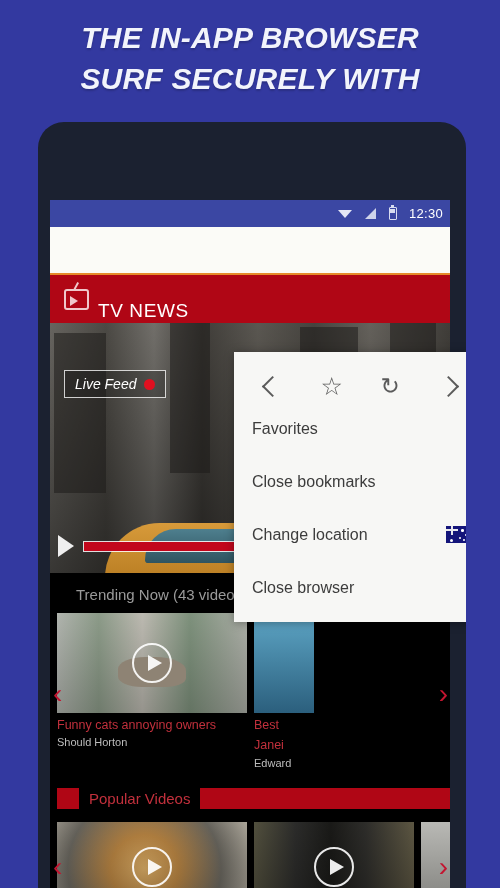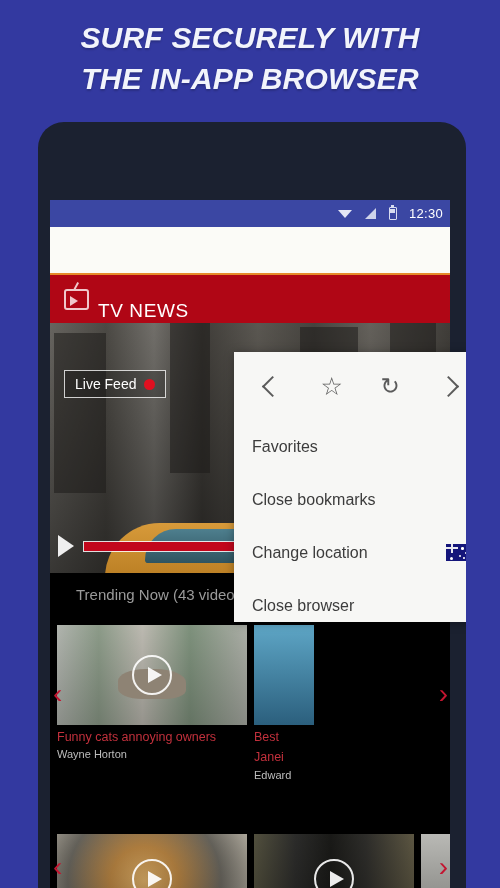--- a/index.html
+++ b/index.html
@@ -89,20 +89,21 @@
   }
   .hero-car:before{
     content:"";position:absolute;left:40px;top:6px;width:170px;height:34px;
     background:linear-gradient(180deg,#4e7f8e,#2f5460);border-radius:40px 40px 4px 4px;
   }
   .livefeed{
     position:absolute;left:14px;top:47px;
     border:1.6px solid rgba(255,255,255,.78);
     padding:5px 10px;display:flex;align-items:center;gap:8px;
     background:rgba(20,20,20,.28);
+    font-style:italic;
   }
   .livefeed span{color:#fff;font-size:14px;}
   .live-dot{width:11px;height:11px;border-radius:50%;background:#e01020;}
 
   
   .hero-ctrl{
     position:absolute;left:0;bottom:16px;width:400px;height:22px;
     display:flex;align-items:center;gap:9px;padding:0 8px;box-sizing:border-box;
   }
   .play-tri{
@@ -121,21 +122,21 @@
     position:absolute;left:0;top:373px;width:400px;height:42px;
     display:flex;align-items:center;padding-left:26px;box-sizing:border-box;
     background:#000;
   }
   .sec-trending span{color:#9a9a9a;font-size:15px;}
 
   .rowwrap{position:absolute;left:0;width:400px;background:#000;}
   .row-trending{top:413px;height:162px;}
   .row-popular{top:622px;height:90px;}
 
-  .cards{position:absolute;left:0;top:12px;width:400px;height:100%;display:flex;gap:7px;}
+  .cards{position:absolute;left:0;top:0;width:400px;height:100%;display:flex;gap:7px;}
   .card{position:relative;flex:none;}
   .card.c1{width:190px;margin-left:7px;}
   .card.c2{width:160px;}
   .card.c3{width:60px;}
   .thumb{position:relative;width:100%;height:100px;overflow:hidden;background:#333;}
   .row-popular .thumb{height:90px;}
   .play-circ{
     position:absolute;left:50%;top:50%;transform:translate(-50%,-50%);
     width:40px;height:40px;border-radius:50%;border:2.6px solid rgba(255,255,255,.9);
     box-sizing:border-box;
@@ -195,42 +196,42 @@
     padding:0 10px;box-sizing:border-box;
   }
   .mt{width:30px;height:30px;position:relative;color:#5b5b5b;}
   .chev{display:block;width:13px;height:13px;border-top:2.2px solid #5b5b5b;border-right:2.2px solid #5b5b5b;position:absolute;left:7px;top:8px;}
   .chev.back{transform:rotate(-135deg);}
   .chev.fwd{transform:rotate(45deg);}
   .star-g{font-size:25px;line-height:30px;color:#5b5b5b;display:block;text-align:center;}
   .refresh-g{font-size:23px;line-height:30px;color:#5b5b5b;display:block;text-align:center;}
 
   .menu-item{
-    height:53px;display:flex;align-items:center;
+    height:53px;display:flex;
     padding:0 18px;box-sizing:border-box;color:#3c3c3c;font-size:16px;
     justify-content:space-between;
   }
   .flag{
     width:24px;height:17px;background:#14157a;position:relative;flex:none;overflow:hidden;
   }
   .flag .uj{position:absolute;left:0;top:0;width:12px;height:8.5px;background:#14157a;}
   .flag .uj:before{content:"";position:absolute;left:0;top:3.3px;width:12px;height:2px;background:#e8e8ee;}
   .flag .uj:after{content:"";position:absolute;left:5px;top:0;width:2px;height:8.5px;background:#e8e8ee;}
   .flag .s1{position:absolute;right:6px;top:3px;width:2.6px;height:2.6px;background:#fff;border-radius:50%;}
   .flag .s2{position:absolute;right:2.5px;top:7.5px;width:2.2px;height:2.2px;background:#fff;border-radius:50%;}
   .flag .s3{position:absolute;right:9px;top:10.5px;width:2.2px;height:2.2px;background:#fff;border-radius:50%;}
   .flag .s4{position:absolute;left:4px;bottom:1.5px;width:3px;height:3px;background:#fff;border-radius:50%;}
   .flag .s5{position:absolute;right:5px;top:13px;width:1.8px;height:1.8px;background:#fff;border-radius:50%;}
 </style>
 </head>
 <body>
 
 <div class="headline">
+  <div>THE IN-APP BROWSER</div>
   <div>SURF SECURELY WITH</div>
-  <div>THE IN-APP BROWSER</div>
 </div>
 
 <div class="phone">
   <div class="screen">
 
     <div class="statusbar">
       <svg class="ic-wifi" viewBox="0 0 14 11">
         <path d="M0 2 L7 10 L14 2 Z" fill="#e4e7f6"></path>
       </svg>
       <svg class="ic-signal" viewBox="0 0 13 11">
@@ -278,33 +279,38 @@
     <div class="rowwrap row-trending">
       <div class="arrow left">‹</div>
       <div class="arrow right">›</div>
       <div class="cards">
         <div class="card c1">
           <div class="thumb">
             <div class="art-cat"></div>
             <div class="play-circ"></div>
           </div>
           <div class="c-title">Funny cats annoying owners</div>
-          <div class="c-auth">Wayne Horton</div>
+          <div class="c-auth">Should Horton</div>
         </div>
         <div class="card c3">
           <div class="thumb">
             <div class="art-blue"></div>
           </div>
           <div class="c-title">Best </div>
           <div class="c-title">Janei</div>
           <div class="c-auth">Edward</div>
         </div>
       </div>
     </div>
 
+    <div class="sec-popular">
+      <div class="pop-sq"></div>
+      <div class="pop-label">Popular Videos</div>
+      <div class="pop-bar"></div>
+    </div>
 
     <div class="rowwrap row-popular">
       <div class="arrow left">‹</div>
       <div class="arrow right">›</div>
       <div class="cards">
         <div class="card c1">
           <div class="thumb">
             <div class="art-food"></div>
             <div class="play-circ"></div>
           </div>

